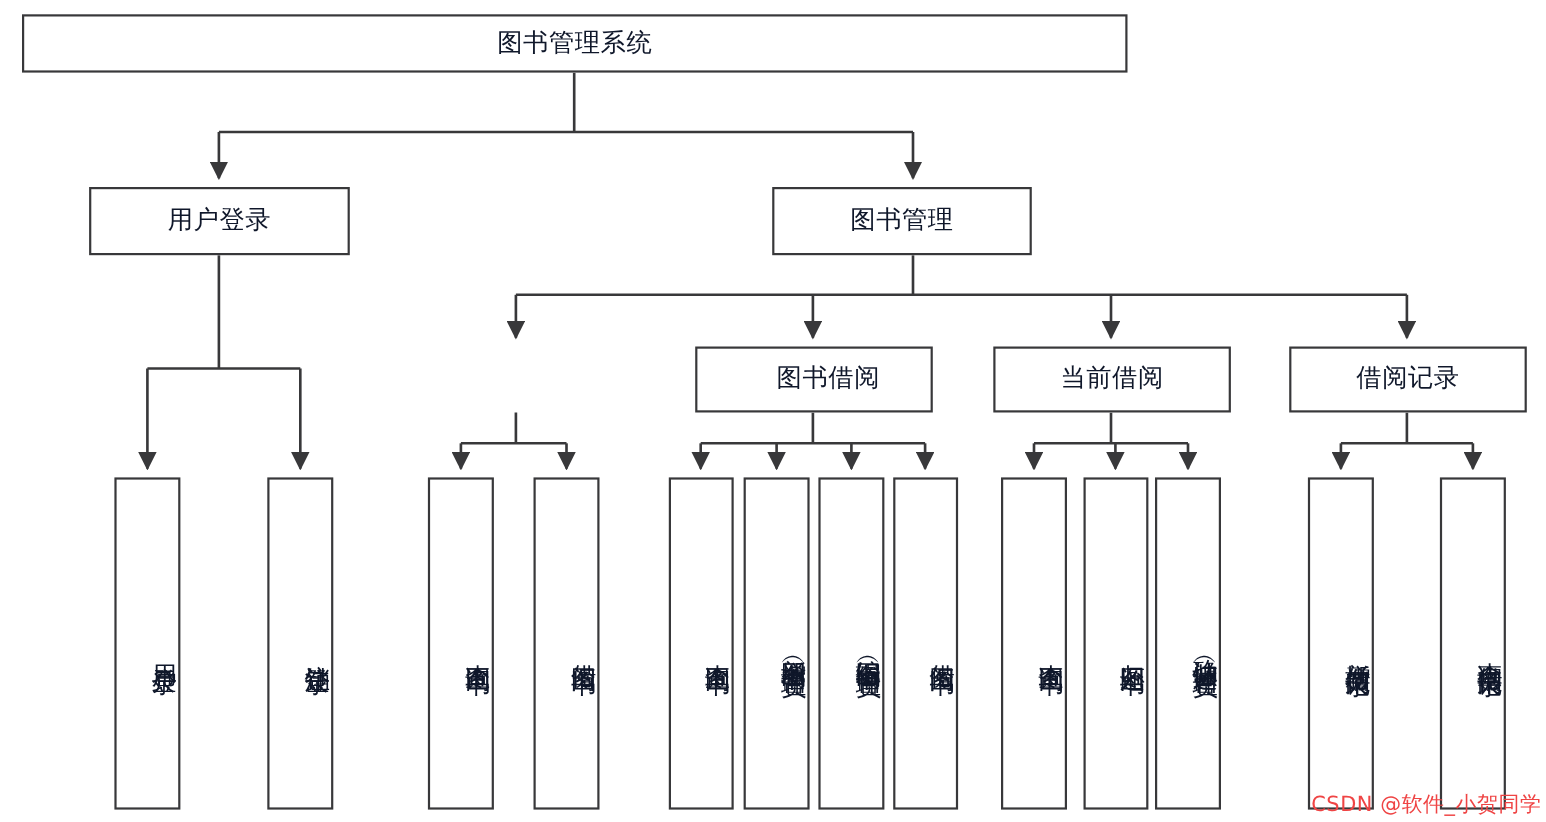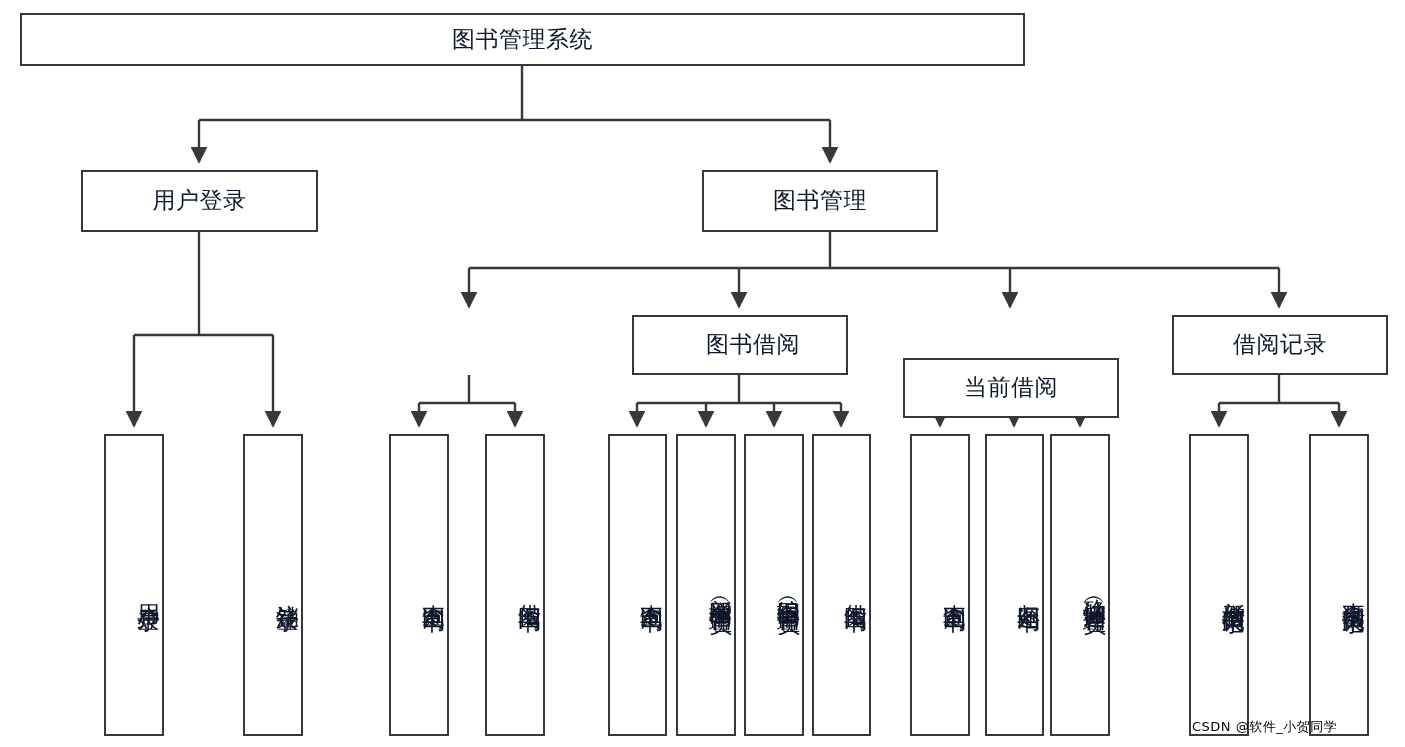--- a/index.html
+++ b/index.html
@@ -51,22 +51,22 @@
     letter-spacing: 2px;
   }
   .node.vert > .vtext {
     writing-mode: vertical-rl;
     text-orientation: upright;
     white-space: nowrap;
     letter-spacing: 2px;
   }
   .watermark {
     position: absolute;
-    font-size: 13px;
-    color: #000000;
+    font-size: 19px;
+    color: #ef4444;
     white-space: nowrap;
     letter-spacing: 0.5px;
   }
 </style>
 </head>
 <body>
 
 <div id="canvas">
 
   <svg class="edges" viewBox="0 0 1405 747" xmlns="http://www.w3.org/2000/svg">
@@ -126,21 +126,21 @@
   <div class="node horiz" style="left:81px; top:170px; width:237px; height:62px;">
     <span>用户登录</span>
   </div>
   <div class="node horiz" style="left:688px; top:170px; width:236px; height:62px;margin-left:14px;">
     <span>图书管理</span>
   </div>
 
   <div class="node horiz" style="left:632px; top:315px; width:216px; height:60px;padding-left:26px;">
     <span>图书借阅</span>
   </div>
-  <div class="node horiz" style="left:903px; top:315px; width:216px; height:60px;margin-top:43px;">
+  <div class="node horiz" style="left:903px; top:315px; width:216px; height:60px;">
     <span>当前借阅</span>
   </div>
   <div class="node horiz" style="left:1172px; top:315px; width:216px; height:60px;justify-content:center;">
     <span>借阅记录</span>
   </div>
 
   <div class="node vert" style="left:104px; top:434px; width:60px; height:302px;">
     <span class="vtext">用户登录</span>
   </div>
   <div class="node vert" style="left:243px; top:434px; width:60px; height:302px;">

